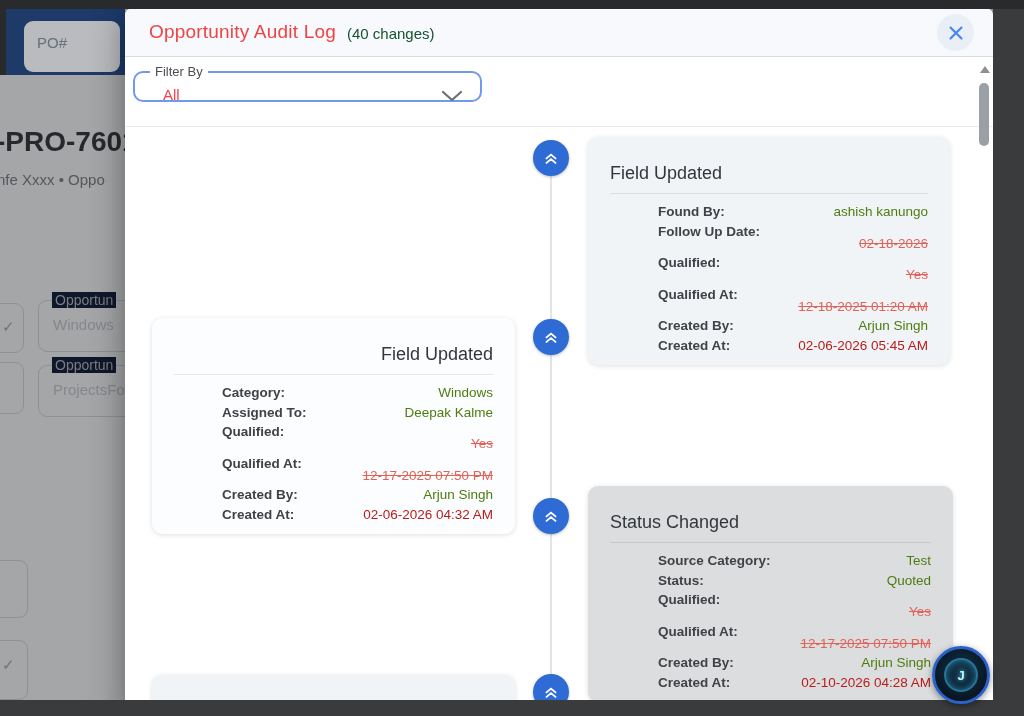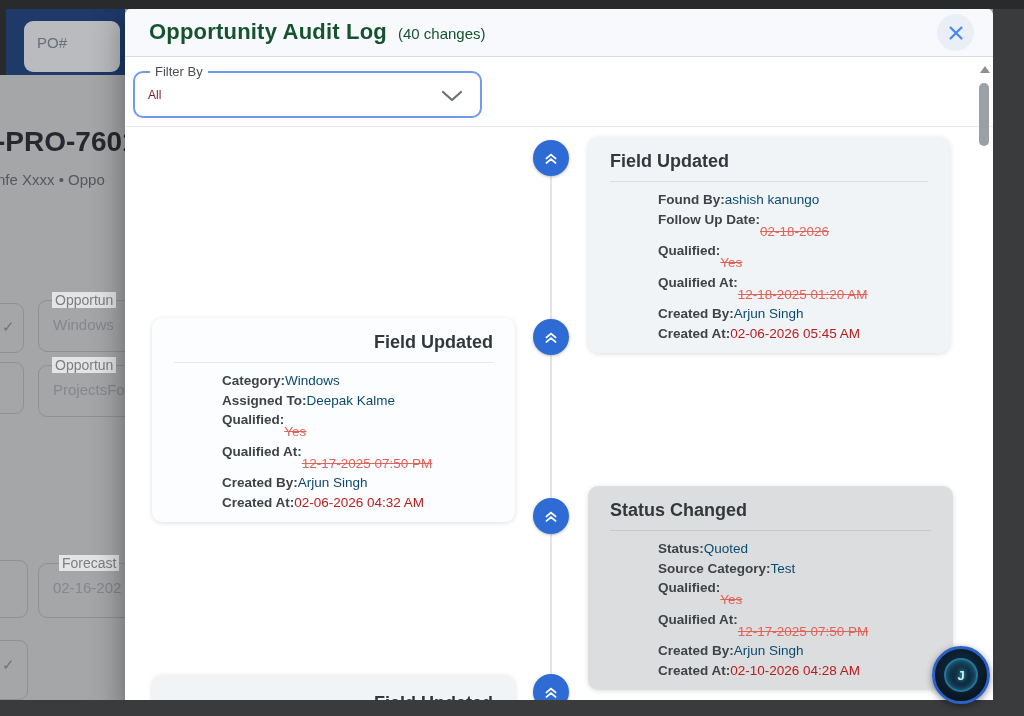--- a/index.html
+++ b/index.html
@@ -8,70 +8,70 @@
 
   
   .navbar { position:absolute; left:6px; top:9px; width:119px; height:66px; background:#1d3a69; }
   .frame-left { position:absolute; left:0; top:9px; width:6px; height:66px; background:#282a2c; z-index:2; }
   .po-input { position:absolute; left:18px; top:12px; width:96px; height:51px; background:#b9bbbe;
               border-radius:9px; color:#64707c; font-size:15px; line-height:43px; padding-left:13px; }
   .bg-heading { position:absolute; left:-4px; top:126px; font-size:28px; font-weight:bold; color:#26282d; white-space:nowrap; }
   .bg-breadcrumb { position:absolute; left:-3px; top:171px; font-size:15px; color:#55585c; white-space:nowrap; }
 
   .ghost-field { position:absolute; border:1px solid #8e9094; border-radius:9px; }
-  .gf-label { position:absolute; top:-9px; left:13px; font-size:14px; color:#7b7e82; background:#e5e5e5; padding:0 3px; white-space:nowrap; }
+  .gf-label { position:absolute; top:-9px; left:13px; font-size:14px; color:#7b7e82; background:#0f172a; padding:0 3px; white-space:nowrap; }
   .gf-value { position:absolute; left:14px; top:15px; font-size:15px; color:#84878b; white-space:nowrap; }
   .gf-check { position:absolute; font-size:15px; color:#6f7276; }
   .gf-a { left:-30px; top:303px; width:54px; height:50px; }
   .gf-a .gf-check { left:31px; top:14px; }
   .gf-b { left:38px; top:300px; width:105px; height:52px; }
   .gf-c { left:-30px; top:362px; width:54px; height:52px; }
   .gf-d { left:38px; top:365px; width:105px; height:52px; }
   .gf-e { left:-30px; top:560px; width:58px; height:58px; }
   .gf-f { left:38px; top:563px; width:105px; height:55px; }
   .gf-f .gf-label { left:20px; }
   .gf-g { left:-30px; top:640px; width:58px; height:60px; }
   .gf-g .gf-check { left:31px; top:15px; }
 
   
   .modal { position:absolute; left:125px; top:8px; width:868px; height:708px; background:#ffffff;
            border-radius:8px 8px 0 0; box-shadow:0 6px 34px rgba(0,0,0,0.42); z-index:10; overflow:hidden; }
   .modal-header { position:relative; height:49px; background:#f7f9fc; border-bottom:1px solid #d9dde2;
                   display:flex; align-items:center; padding-left:24px; gap:11px; }
-  .modal-title { font-size:22px; font-weight:bold; color:#14532d; letter-spacing:.2px; }
+  .modal-title { font-size:19px; font-weight:normal; color:#ef4444; letter-spacing:.2px; }
   .modal-count { font-size:15px; color:#14532d; padding-top:2px; }
   .close-btn { position:absolute; right:19px; top:6px; width:37px; height:37px; border-radius:50%;
                background:#e9eef7; display:flex; align-items:center; justify-content:center; cursor:pointer; }
 
   .filter-bar { position:relative; height:70px; background:#ffffff; border-bottom:1px solid #e8eaed; }
-  .filter-select { position:absolute; left:8px; top:14px; width:349px; height:47px;
+  .filter-select { position:absolute; left:8px; top:14px; width:349px; height:31px;
                    border:2px solid #6f9af0; border-radius:10px; cursor:pointer; }
   .filter-label { position:absolute; top:-9px; left:15px; background:#ffffff; padding:0 5px;
                   font-size:13px; color:#4a4e52; }
-  .filter-value { position:absolute; left:13px; top:0; line-height:44px; font-size:12px; color:#7f1d1d; }
+  .filter-value { position:absolute; left:28px; top:0; line-height:44px; font-size:15px; color:#ef4444; }
   .filter-chev { position:absolute; right:17px; top:17px; }
 
   
   .tl-line { position:absolute; left:425px; top:150px; width:2px; height:566px; background:#e3e4e6; }
   .tl-node { position:absolute; width:36px; height:36px; border-radius:50%; background:#2e6bd4;
              display:flex; align-items:center; justify-content:center; cursor:pointer; z-index:3;
              box-shadow:0 1px 3px rgba(0,0,0,0.25); }
   .n0 { left:408px; top:132px; } .n1 { left:408px; top:311px; } .n2 { left:408px; top:490px; } .n3 { left:408px; top:666px; }
 
   .card { position:absolute; border-radius:10px; padding:6px 22px 10px; box-shadow:0 1px 5px rgba(0,0,0,0.13); z-index:2; }
   .variant-light { background:#f1f4f6; }
   .variant-white { background:#fcfdfe; }
   .variant-gray  { background:#dcddde; }
-  .card-title { font-size:18px; font-weight:bold; color:#33373c; line-height:24px; margin:6px 0 8px; }
+  .card-title { font-size:18px; font-weight:normal; color:#33373c; line-height:24px; margin:18px 0 8px; }
   .side-left .card-title { text-align:right; }
   .card-divider { height:1px; background:rgba(0,0,0,0.09); margin-bottom:8px; }
-  .card-row { display:flex; font-size:13.5px; line-height:19.5px;padding-left:48px; }
+  .card-row { display:flex; justify-content:space-between; font-size:13.5px; line-height:19.5px;padding-left:48px; }
   .card-row .lbl { font-weight:bold; color:#3f4347; }
   .card-row .val { text-align:right; }
-  .val.muted { color:#0c4a6e; }
+  .val.muted { color:#4d7c0f; }
   .val.date { color:#b91c1c; }
   .val.removed { color:#e0635a; text-decoration:line-through;margin-top:12px; }
   .entry-0 { left:463px; top:129px; width:362px; min-height:176px; }
   .entry-1 { left:27px;  top:310px; width:363px; min-height:175px; }
   .entry-2 { left:463px; top:478px; width:365px; min-height:178px; }
   .entry-3 { left:27px;  top:667px; width:363px; height:110px; padding-top:10px; }
 
   
   .sb-arrow { position:absolute; left:855px; top:58px; width:0; height:0;
               border-left:5px solid transparent; border-right:5px solid transparent;
@@ -115,24 +115,20 @@
   <div class="ghost-field gf-b">
     <span class="gf-label">Opportun</span>
     <span class="gf-value">Windows</span>
   </div>
   <div class="ghost-field gf-c"></div>
   <div class="ghost-field gf-d">
     <span class="gf-label">Opportun</span>
     <span class="gf-value">ProjectsFo</span>
   </div>
   <div class="ghost-field gf-e"></div>
-  <div class="ghost-field gf-f">
-    <span class="gf-label">Forecast</span>
-    <span class="gf-value">02-16-202</span>
-  </div>
   <div class="ghost-field gf-g">
     <span class="gf-check">✓</span>
   </div>
 
   <div class="modal">
     <div class="modal-header">
       <span class="modal-title">Opportunity Audit Log</span>
       <span class="modal-count">(40 changes)</span>
       <div class="close-btn">
         <svg width="18" height="18" viewBox="0 0 18 18">
@@ -206,26 +202,26 @@
           </div>
           <div class="card-row">
             <span class="lbl">Created At:</span>
             <span class="val date">02-06-2026 04:32 AM</span>
           </div>
         </div>
         <div class="card entry-2 side-right variant-gray">
           <div class="card-title">Status Changed</div>
           <div class="card-divider"></div>
           <div class="card-row">
+            <span class="lbl">Source Category:</span>
+            <span class="val muted">Test</span>
+          </div>
+          <div class="card-row">
             <span class="lbl">Status:</span>
             <span class="val muted">Quoted</span>
-          </div>
-          <div class="card-row">
-            <span class="lbl">Source Category:</span>
-            <span class="val muted">Test</span>
           </div>
           <div class="card-row">
             <span class="lbl">Qualified:</span>
             <span class="val removed">Yes</span>
           </div>
           <div class="card-row">
             <span class="lbl">Qualified At:</span>
             <span class="val removed">12-17-2025 07:50 PM</span>
           </div>
           <div class="card-row">

